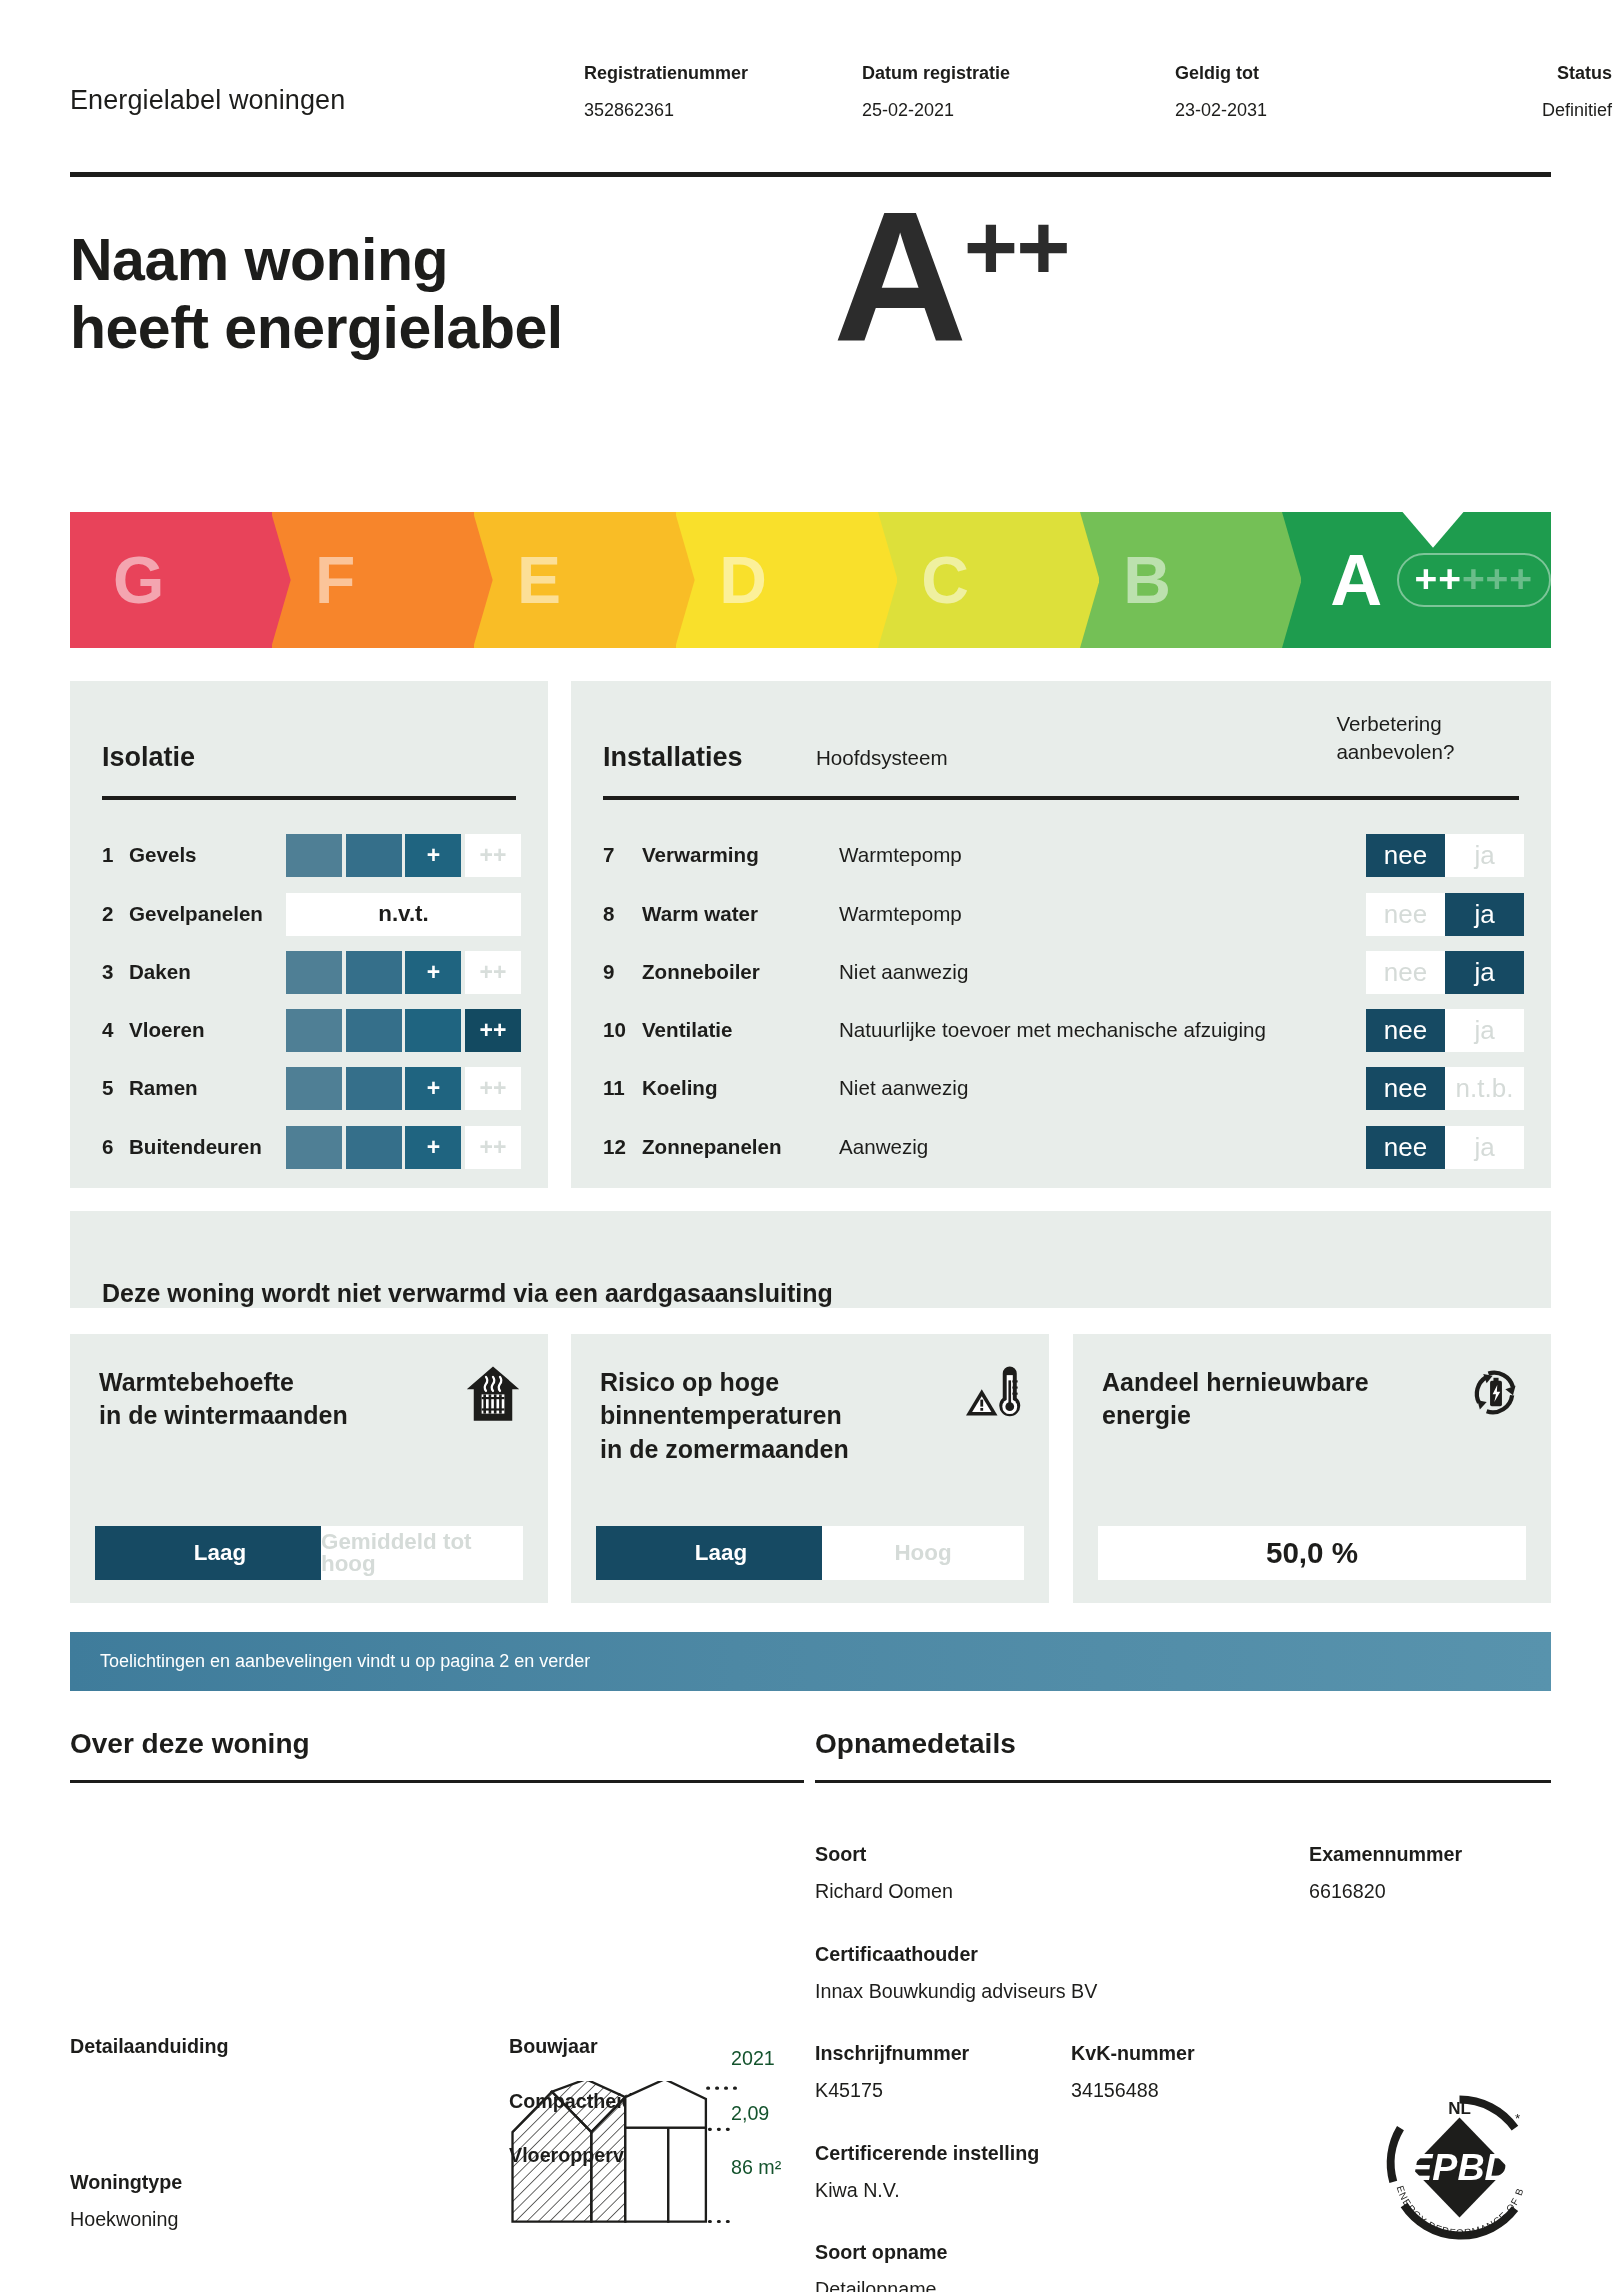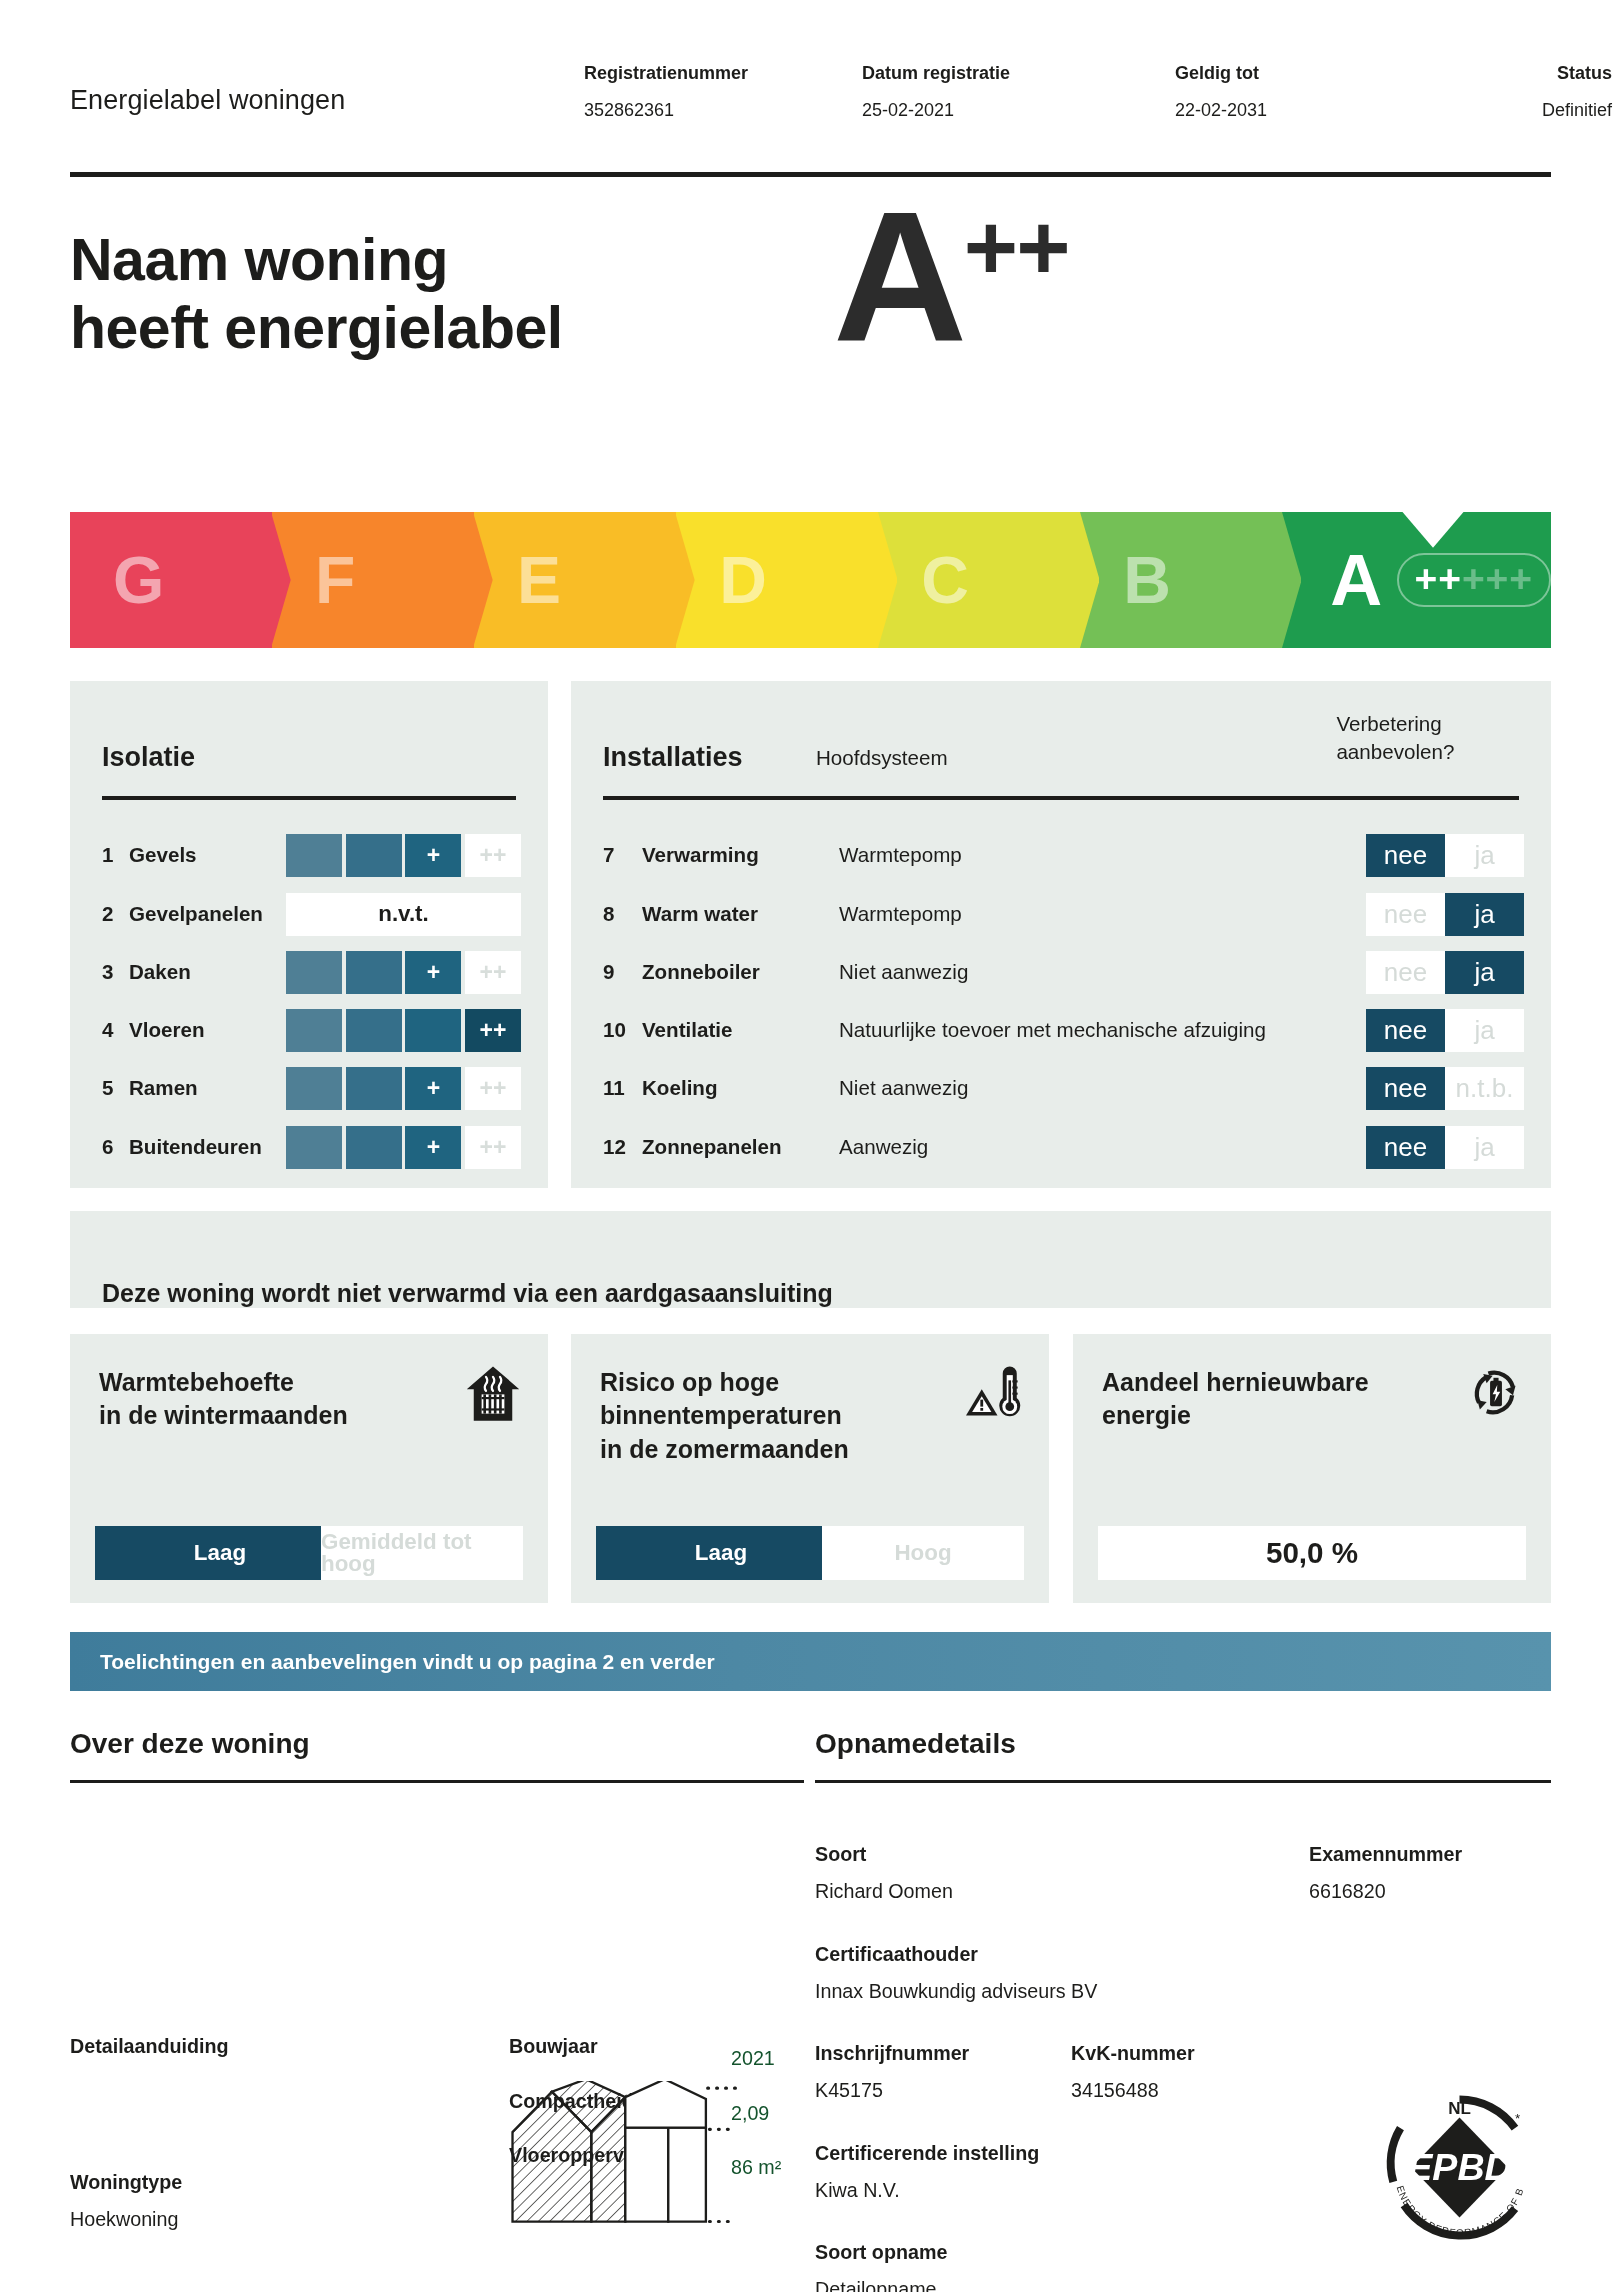--- a/index.html
+++ b/index.html
@@ -353,22 +353,22 @@
   .notice {
     position: absolute;
     left: 70px; top: 1632px;
     width: 1481px; height: 59px;
     background: linear-gradient(90deg,#3f7c9b 0%, #4d88a4 45%, #5893ad 100%);
     display: flex;
     align-items: center;
   }
   .notice-text {
     margin-left: 30px;
-    font-size: 21px;
-    font-weight: bold;
+    font-size: 18px;
+    font-weight: normal;
     color: #ffffff;
   }
 
   
   .bsec { position: absolute; top: 1728px; }
   .bsec-left  { left: 70px;  width: 734px; }
   .bsec-right { left: 815px; width: 736px; }
   .bsec-title {
     font-size: 28px;
     font-weight: bold;
@@ -437,21 +437,21 @@
     <div class="hcol c0">
       <div class="hcol-label">Registratienummer</div>
       <div class="hcol-value">352862361</div>
     </div>
     <div class="hcol c1">
       <div class="hcol-label">Datum registratie</div>
       <div class="hcol-value">25-02-2021</div>
     </div>
     <div class="hcol c2">
       <div class="hcol-label">Geldig tot</div>
-      <div class="hcol-value">22-02-2031</div>
+      <div class="hcol-value">23-02-2031</div>
     </div>
     <div class="hcol c3">
       <div class="hcol-label">Status</div>
       <div class="hcol-value">Definitief</div>
     </div>
   </div>
   <div class="header-rule"></div>
 
   <div class="hero">
     <div class="hero-line">Naam woning</div>

